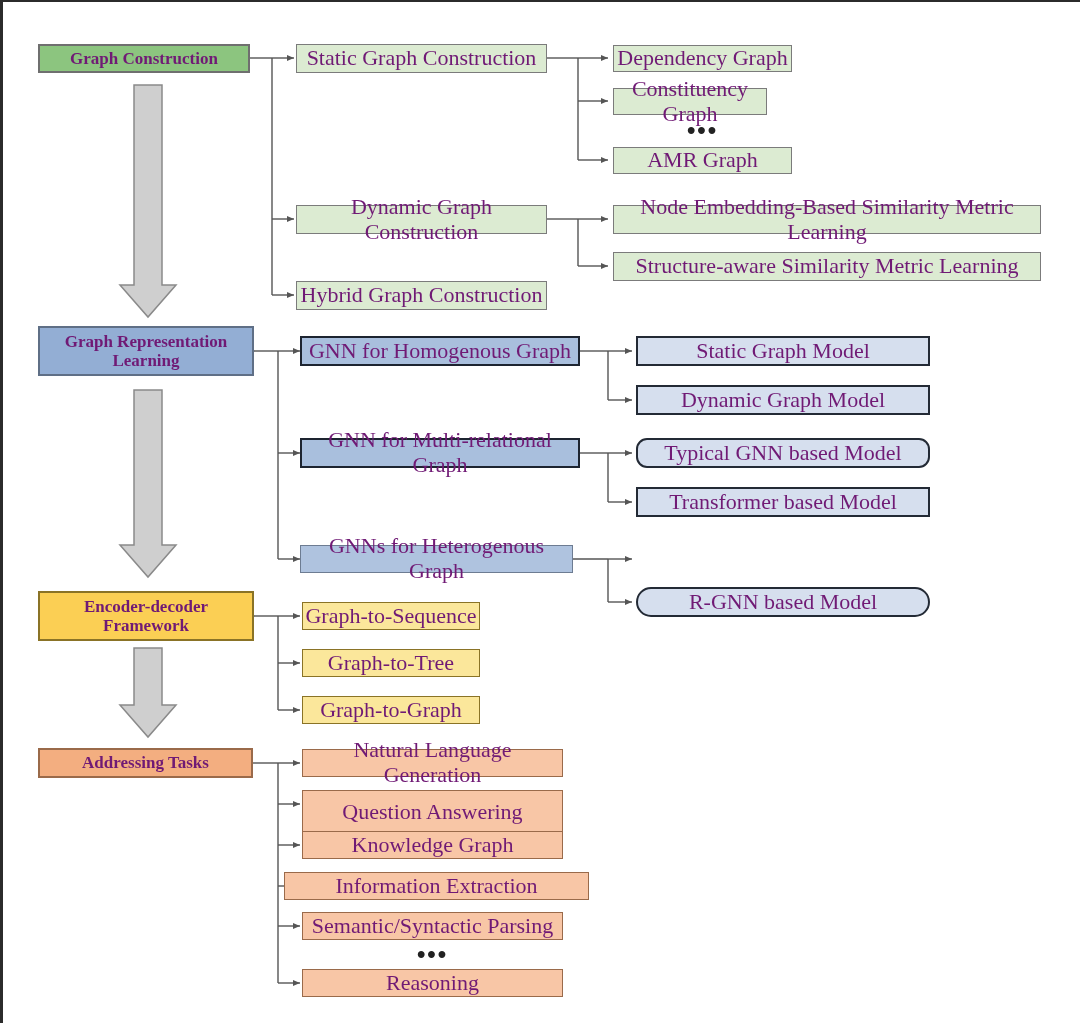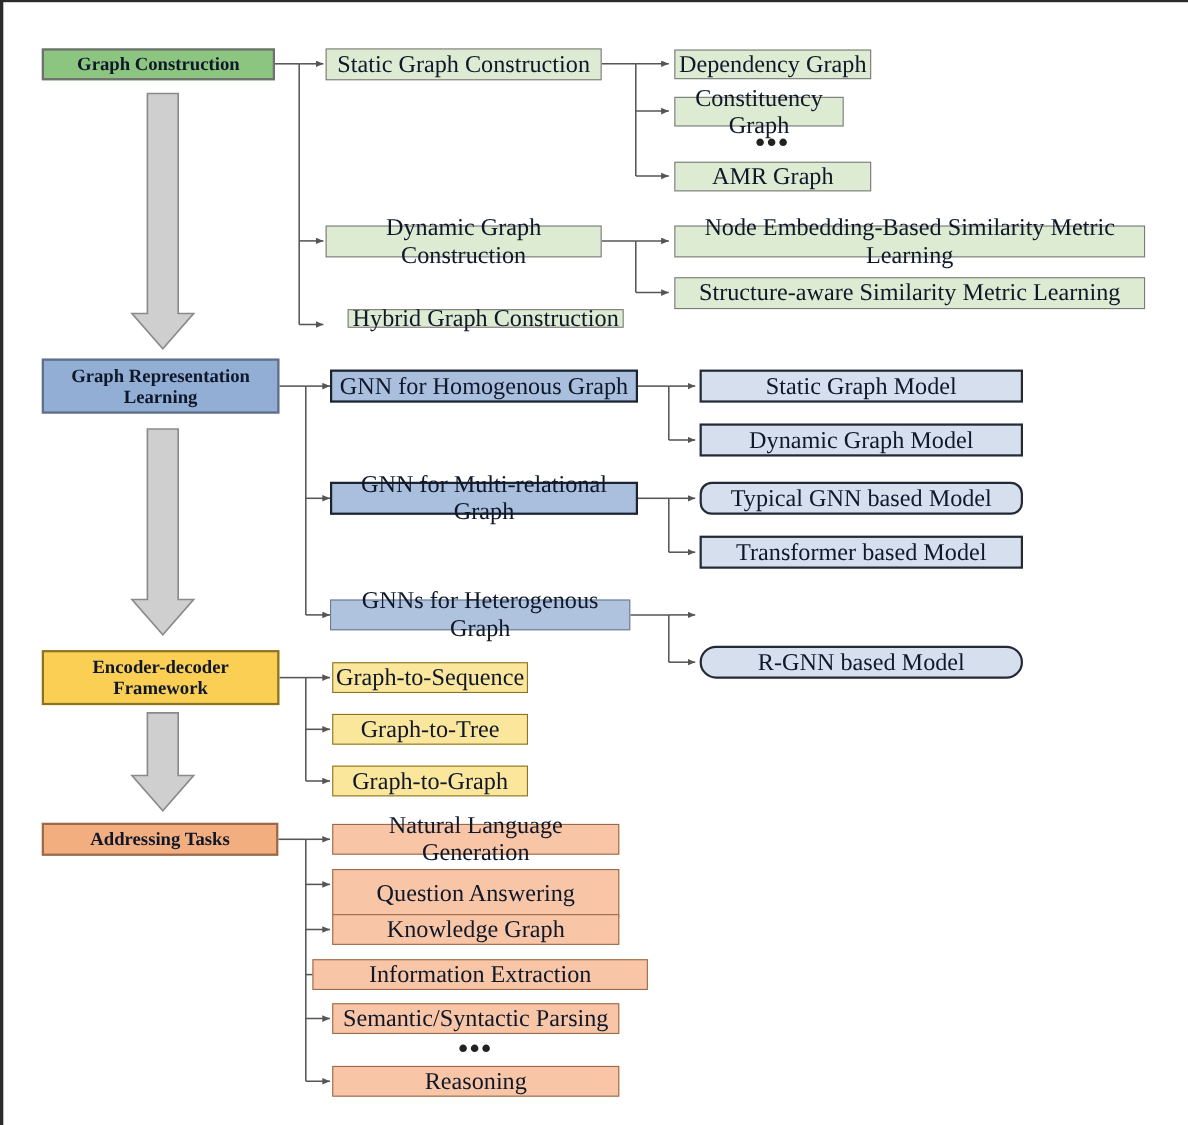--- a/index.html
+++ b/index.html
@@ -40,21 +40,21 @@
     pointer-events: none;
   }
   .node {
     position: absolute;
     box-sizing: border-box;
     display: flex;
     align-items: center;
     justify-content: center;
     text-align: center;
     line-height: 1.12;
-    color: #0f172a;
+    color: #701a75;
     white-space: pre-line;
   }
   
   .root {
     font-weight: bold;
     font-size: 17px;
     border: 2px solid;
   }
   .child {
     font-size: 22px;
@@ -160,21 +160,21 @@
       <path d="M134,85 L162,85 L162,285 L176,285 L148,317 L120,285 L134,285 Z"></path>
       <path d="M134,390 L162,390 L162,545 L176,545 L148,577 L120,545 L134,545 Z"></path>
       <path d="M134,648 L162,648 L162,705 L176,705 L148,737 L120,705 L134,705 Z"></path>
     </g>
   </svg>
 
   <div class="node root g-root" style="left:38px; top:44px; width:212px; height:29px;">Graph Construction</div>
 
   <div class="node child g-child" style="left:296px; top:44px; width:251px; height:29px;">Static Graph Construction</div>
   <div class="node child g-child" style="left:296px; top:205px; width:251px; height:29px;">Dynamic Graph Construction</div>
-  <div class="node child g-child" style="left:296px; top:281px; width:251px; height:17px;margin-left:20px;">Hybrid Graph Construction</div>
+  <div class="node child g-child" style="left:296px; top:281px; width:251px; height:29px;">Hybrid Graph Construction</div>
 
   <div class="node child g-child" style="left:613px; top:45px; width:179px; height:27px;">Dependency Graph</div>
   <div class="node child g-child" style="left:613px; top:88px; width:154px; height:27px;">Constituency Graph</div>
   <div class="ellipsis" style="left:613px; top:118px; width:179px; height:18px;">•••</div>
   <div class="node child g-child" style="left:613px; top:147px; width:179px; height:27px;">AMR Graph</div>
 
   <div class="node child g-child" style="left:613px; top:205px; width:428px; height:29px;">Node Embedding-Based Similarity Metric Learning</div>
   <div class="node child g-child" style="left:613px; top:252px; width:428px; height:29px;">Structure-aware Similarity Metric Learning</div>
 
   <div class="node root b-root" style="left:38px; top:326px; width:216px; height:50px;">Graph Representation

